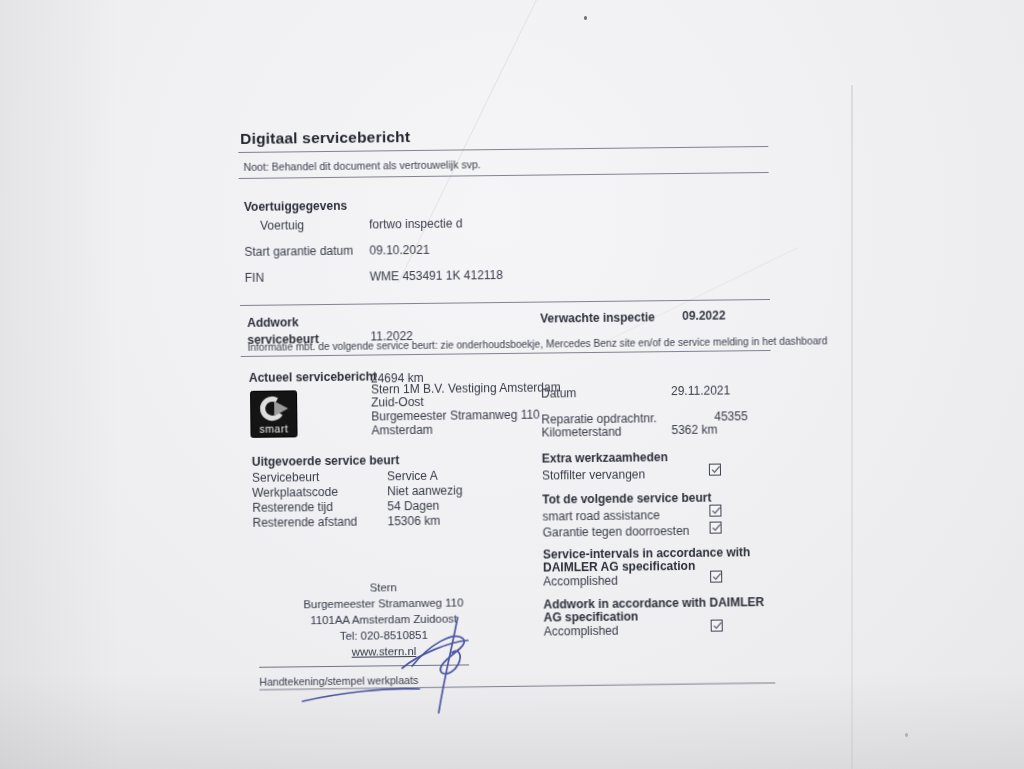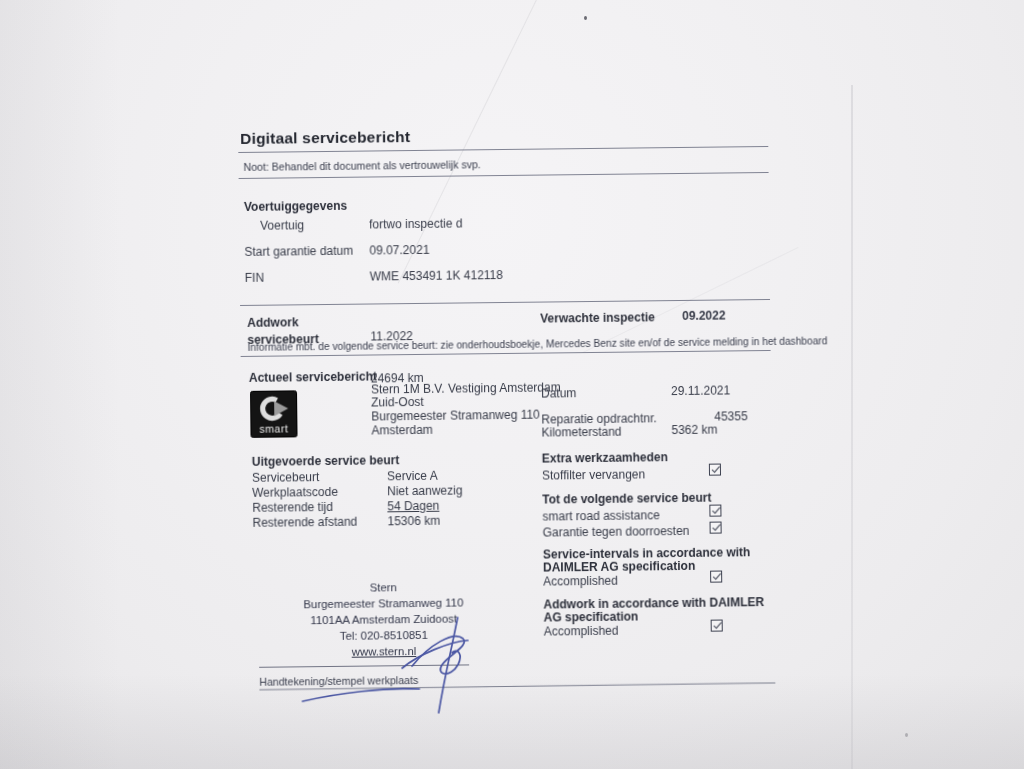--- a/index.html
+++ b/index.html
@@ -55,21 +55,21 @@
 
   <div class="abs title" style="left:2px;top:5px;">Digitaal servicebericht</div>
   <div class="hr" style="left:0;top:27px;width:530px;"></div>
   <div class="abs small" style="left:5px;top:36px;">Noot: Behandel dit document als vertrouwelijk svp.</div>
   <div class="hr" style="left:0;top:53px;width:530px;"></div>
 
   <div class="abs t12 bold" style="left:5px;top:75px;">Voertuiggegevens</div>
   <div class="abs t12" style="left:21px;top:94px;">Voertuig</div>
   <div class="abs t12" style="left:130px;top:94px;">fortwo inspectie d</div>
   <div class="abs t12" style="left:5px;top:120px;">Start garantie datum</div>
-  <div class="abs t12" style="left:130px;top:120px;">09.07.2021</div>
+  <div class="abs t12" style="left:130px;top:120px;">09.10.2021</div>
   <div class="abs t12" style="left:5px;top:146px;">FIN</div>
   <div class="abs t12" style="left:130px;top:146px;">WME 453491 1K 412118</div>
   <div class="hr" style="left:0;top:180px;width:530px;"></div>
 
   <div class="abs t12 bold" style="left:7px;top:191px;">Addwork</div>
   <div class="abs t12 bold" style="left:7px;top:208px;">servicebeurt</div>
   <div class="abs t12" style="left:130px;top:206px;text-align:center;">11.2022</div>
   <div class="abs t12" style="left:130px;top:204px;margin-top:44px;">24694 km</div>
   <div class="abs t12 bold" style="left:300px;top:190px;">Verwachte inspectie</div>
   <div class="abs t12" style="left:442px;top:189px;font-weight:bold;">09.2022</div>
@@ -96,21 +96,21 @@
   <div class="abs t12" style="left:430px;top:290px;margin-left:43px;">45355</div>
   <div class="abs t12" style="left:300px;top:304px;">Kilometerstand</div>
   <div class="abs t12" style="left:430px;top:303px;">5362 km</div>
 
   <div class="abs t12 bold" style="left:10px;top:330px;">Uitgevoerde service beurt</div>
   <div class="abs t12" style="left:10px;top:346px;">Servicebeurt</div>
   <div class="abs t12" style="left:145px;top:346px;">Service A</div>
   <div class="abs t12" style="left:10px;top:361px;">Werkplaatscode</div>
   <div class="abs t12" style="left:145px;top:361px;">Niet aanwezig</div>
   <div class="abs t12" style="left:10px;top:376px;">Resterende tijd</div>
-  <div class="abs t12" style="left:145px;top:376px;text-decoration:underline;">54 Dagen</div>
+  <div class="abs t12" style="left:145px;top:376px;">54 Dagen</div>
   <div class="abs t12" style="left:10px;top:391px;">Resterende afstand</div>
   <div class="abs t12" style="left:145px;top:391px;">15306 km</div>
 
   <div class="abs t12 bold" style="left:300px;top:330px;">Extra werkzaamheden</div>
   <div class="abs t12" style="left:300px;top:347px;">Stoffilter vervangen</div>
   <span class="cb" style="left:467px;top:344px;"></span>
 
   <div class="abs t12 bold" style="left:300px;top:371px;">Tot de volgende service beurt</div>
   <div class="abs t12" style="left:300px;top:388px;">smart road assistance</div>
   <span class="cb" style="left:467px;top:385px;"></span>

